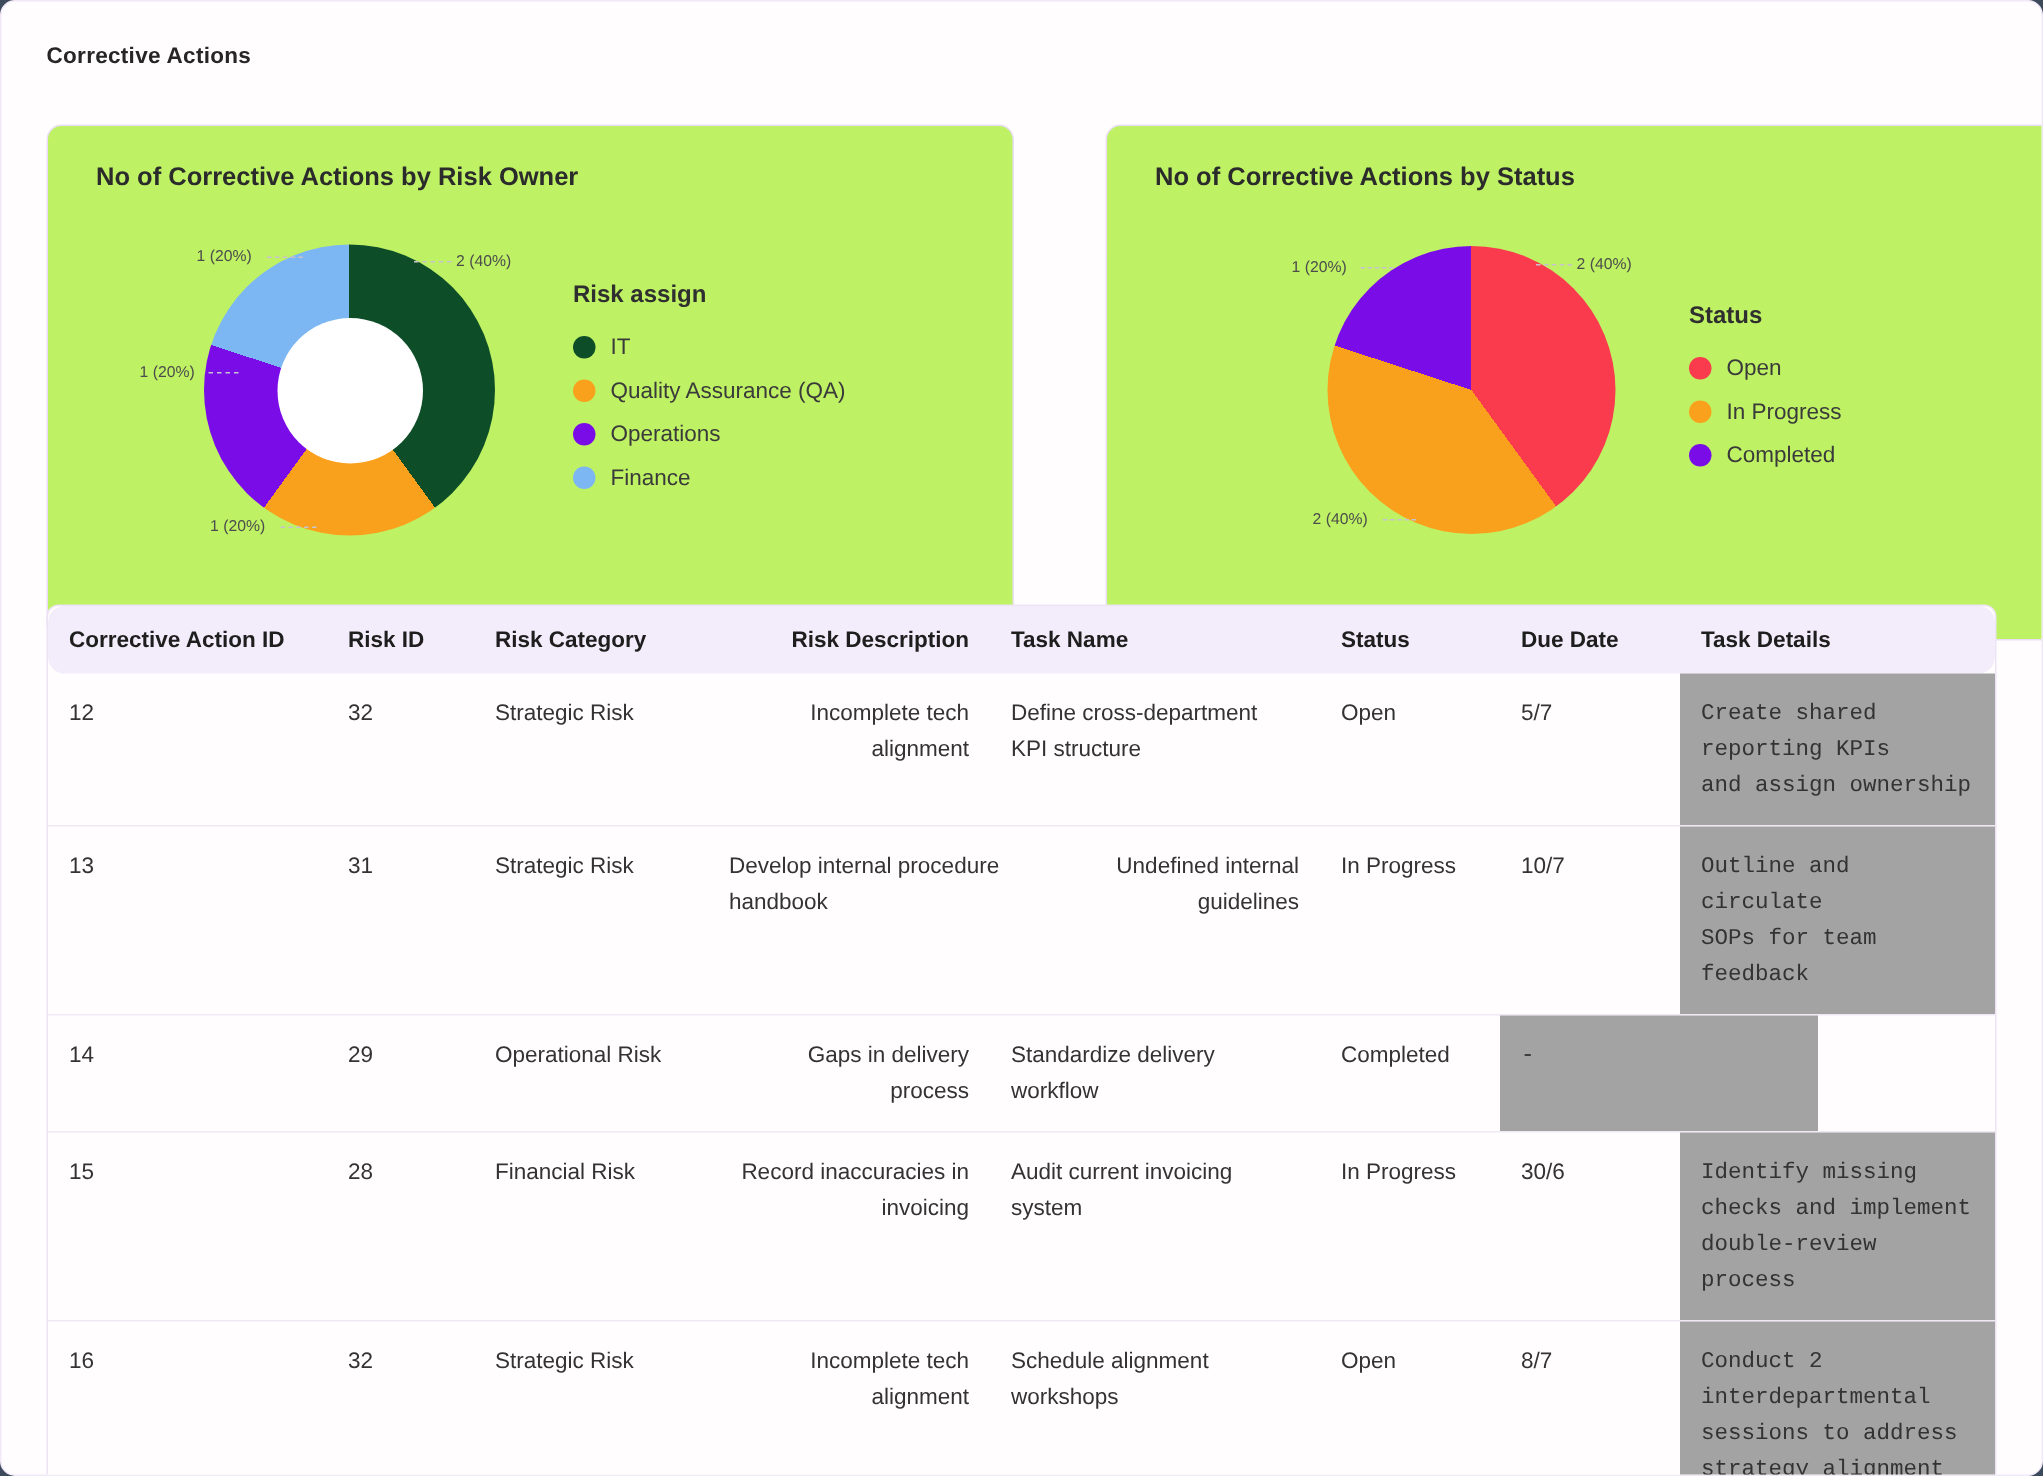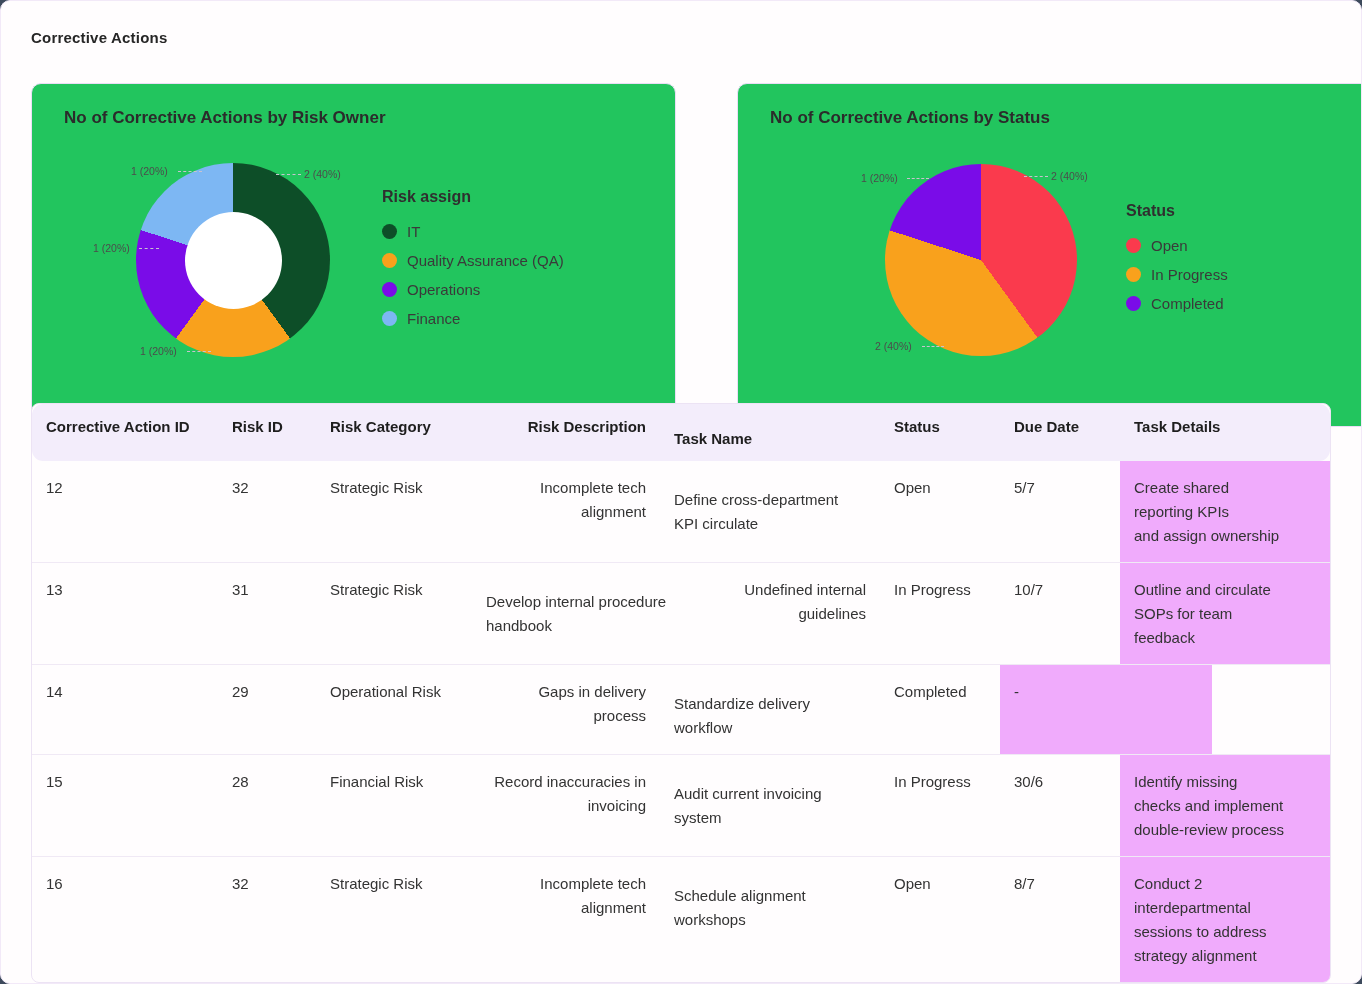--- a/index.html
+++ b/index.html
@@ -18,21 +18,21 @@
     overflow: hidden;
   }
   .page-title {
     position: absolute; left: 30px; top: 28px;
     font-size: 15px; font-weight: 700; color: #262626;
     letter-spacing: .2px;
   }
   
   .card {
     position: absolute; top: 82px; height: 344px;
-    background: #22c55e;
+    background: #bef264;
     border: 1px solid #eadef7;
     border-radius: 10px;
   }
   .card.owner  { left: 30px;  width: 645px; }
   .card.status { left: 698px; width: 643px; margin-left: 38px; }
   .card-title {
     position: absolute; left: 32px; top: 24px;
     font-size: 17px; font-weight: 700; color: #2b2b2b;
   }
   .donut, .pie { position: absolute; border-radius: 50%; }
@@ -85,23 +85,23 @@
   }
   .tr { display: flex; }
   .tr.body + .tr.body { border-top: 1px solid #f0e9f5; }
   .tr.head { background: #f3edfb; border-radius: 11px; }
   .th, .tc {
     padding: 14px 14px; font-size: 15px; flex-shrink: 0; flex-grow: 0;
   }
   .th { font-weight: 700; color: #1e1e1e; }
   .tc { color: #333333; line-height: 24px; padding-top: 15px; }
   .w0 { width: 186px; } .w1 { width: 98px; }  .w2 { width: 156px; }
-  .w3 { width: 188px; text-align: right; } .w4 { width: 220px; margin-top: 12px; } .w5 { width: 120px; }
+  .w3 { width: 188px; text-align: right; } .w4 { width: 220px; } .w5 { width: 120px; }
   .w6 { width: 120px; } .w7 { width: 212px; }
-  .tr.body .w7 { background: #f0abfc; white-space: pre-line; }
+  .tr.body .w7 { background: #a3a3a3; white-space: pre-line; font-family: Liberation Mono, monospace; }
 </style>
 </head>
 <body>
 
 <div class="page">
 
   <div class="page-title">Corrective Actions</div>
 
   <section class="card owner">
     <div class="card-title">No of Corrective Actions by Risk Owner</div>
@@ -175,21 +175,21 @@
       <div class="th w5">Status</div>
       <div class="th w6">Due Date</div>
       <div class="th w7">Task Details</div>
     </div>
 
     <div class="tr body">
       <div class="tc w0">12</div>
       <div class="tc w1">32</div>
       <div class="tc w2">Strategic Risk</div>
       <div class="tc w3">Incomplete tech alignment</div>
-      <div class="tc w4">Define cross-department KPI circulate</div>
+      <div class="tc w4">Define cross-department KPI structure</div>
       <div class="tc w5">Open</div>
       <div class="tc w6">5/7</div>
       <div class="tc w7">Create shared
 reporting KPIs
 and assign ownership</div>
     </div>
 
     <div class="tr body">
       <div class="tc w0">13</div>
       <div class="tc w1">31</div>

